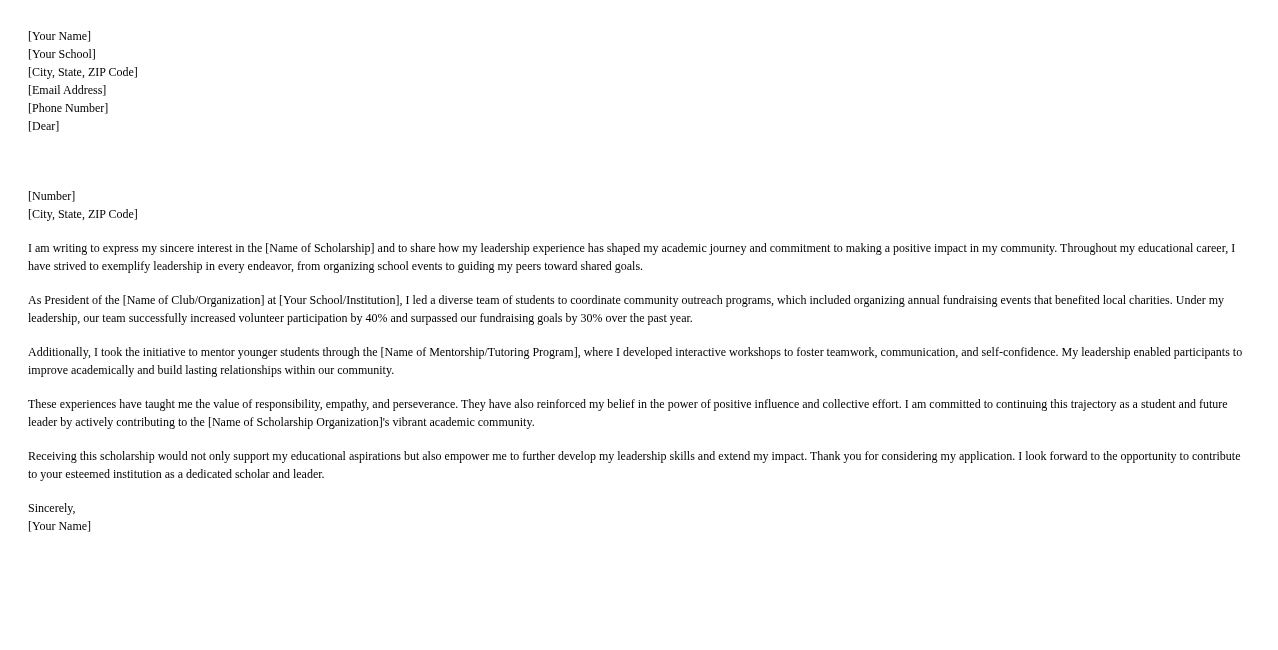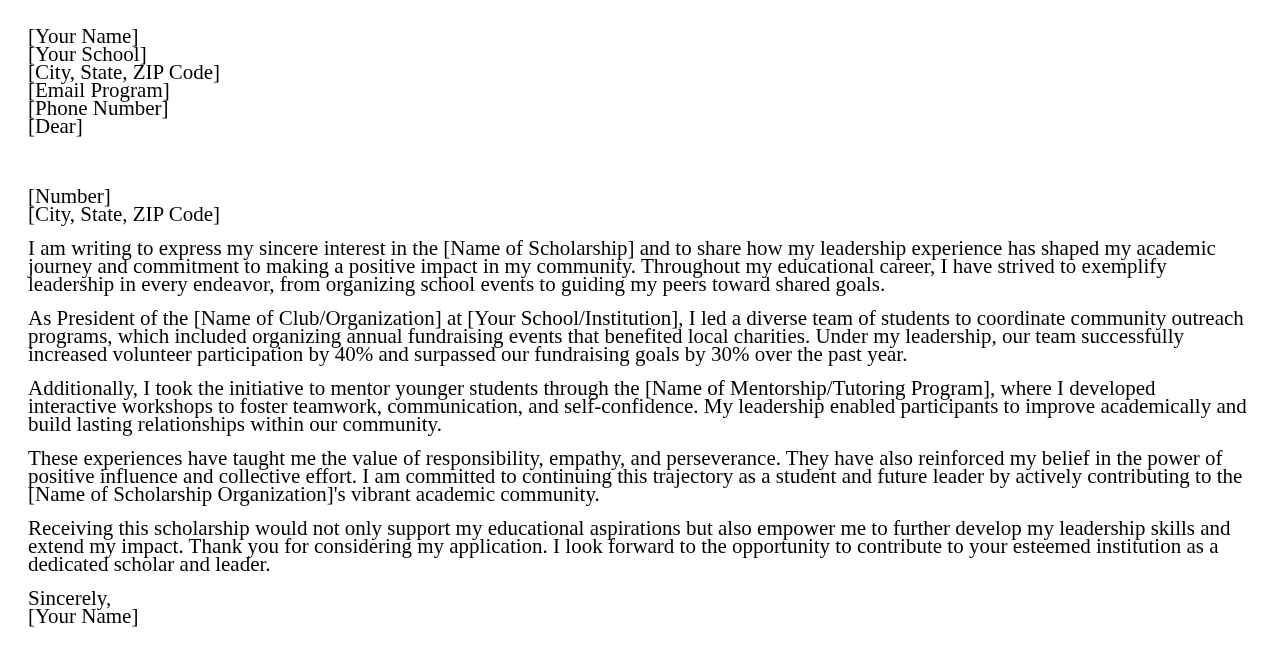--- a/index.html
+++ b/index.html
@@ -8,41 +8,41 @@
     background: #ffffff;
   }
   .page {
     width: 1278px;
     height: 650px;
     box-sizing: border-box;
     padding: 27px 30px 20px 28px;
     background: #ffffff;
     color: #000000;
     font-family: "Liberation Serif", "DejaVu Serif", serif;
-    font-size: 21px;
+    font-size: 12px;
     line-height: 18px;
     overflow: hidden;
   }
   .page p {
     margin: 0 0 16px 0;
   }
   .page p:last-child {
     margin-bottom: 12px;
   }
 </style>
 </head>
 <body>
 
 <div class="page">
 
   <p>
     <span>[Your Name]</span><br>
     <span>[Your School]</span><br>
     <span>[City, State, ZIP Code]</span><br>
-    <span>[Email Program]</span><br>
+    <span>[Email Address]</span><br>
     <span>[Phone Number]</span><br>
     <span>[Dear]</span>
   </p>
 
   <p>
     <br>
     <br>
     <span>[Number]</span><br>
     <span>[City, State, ZIP Code]</span>
   </p>

